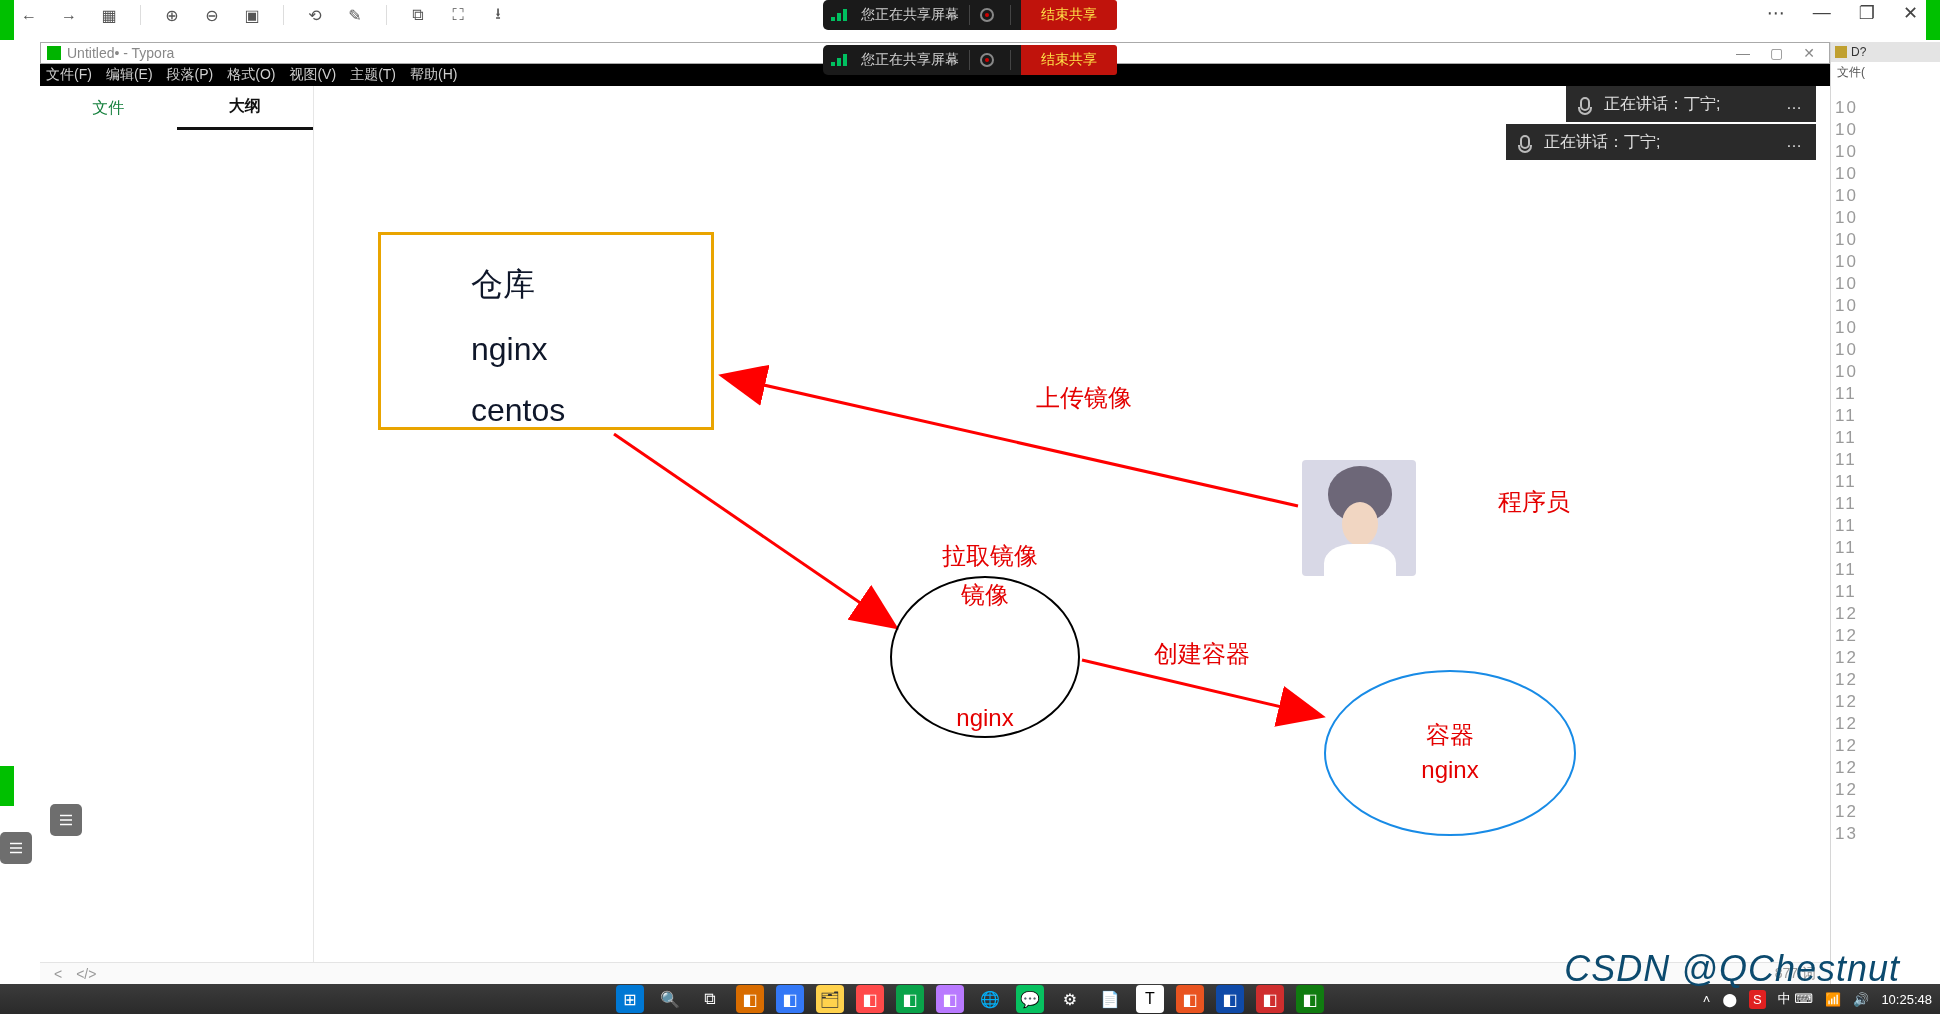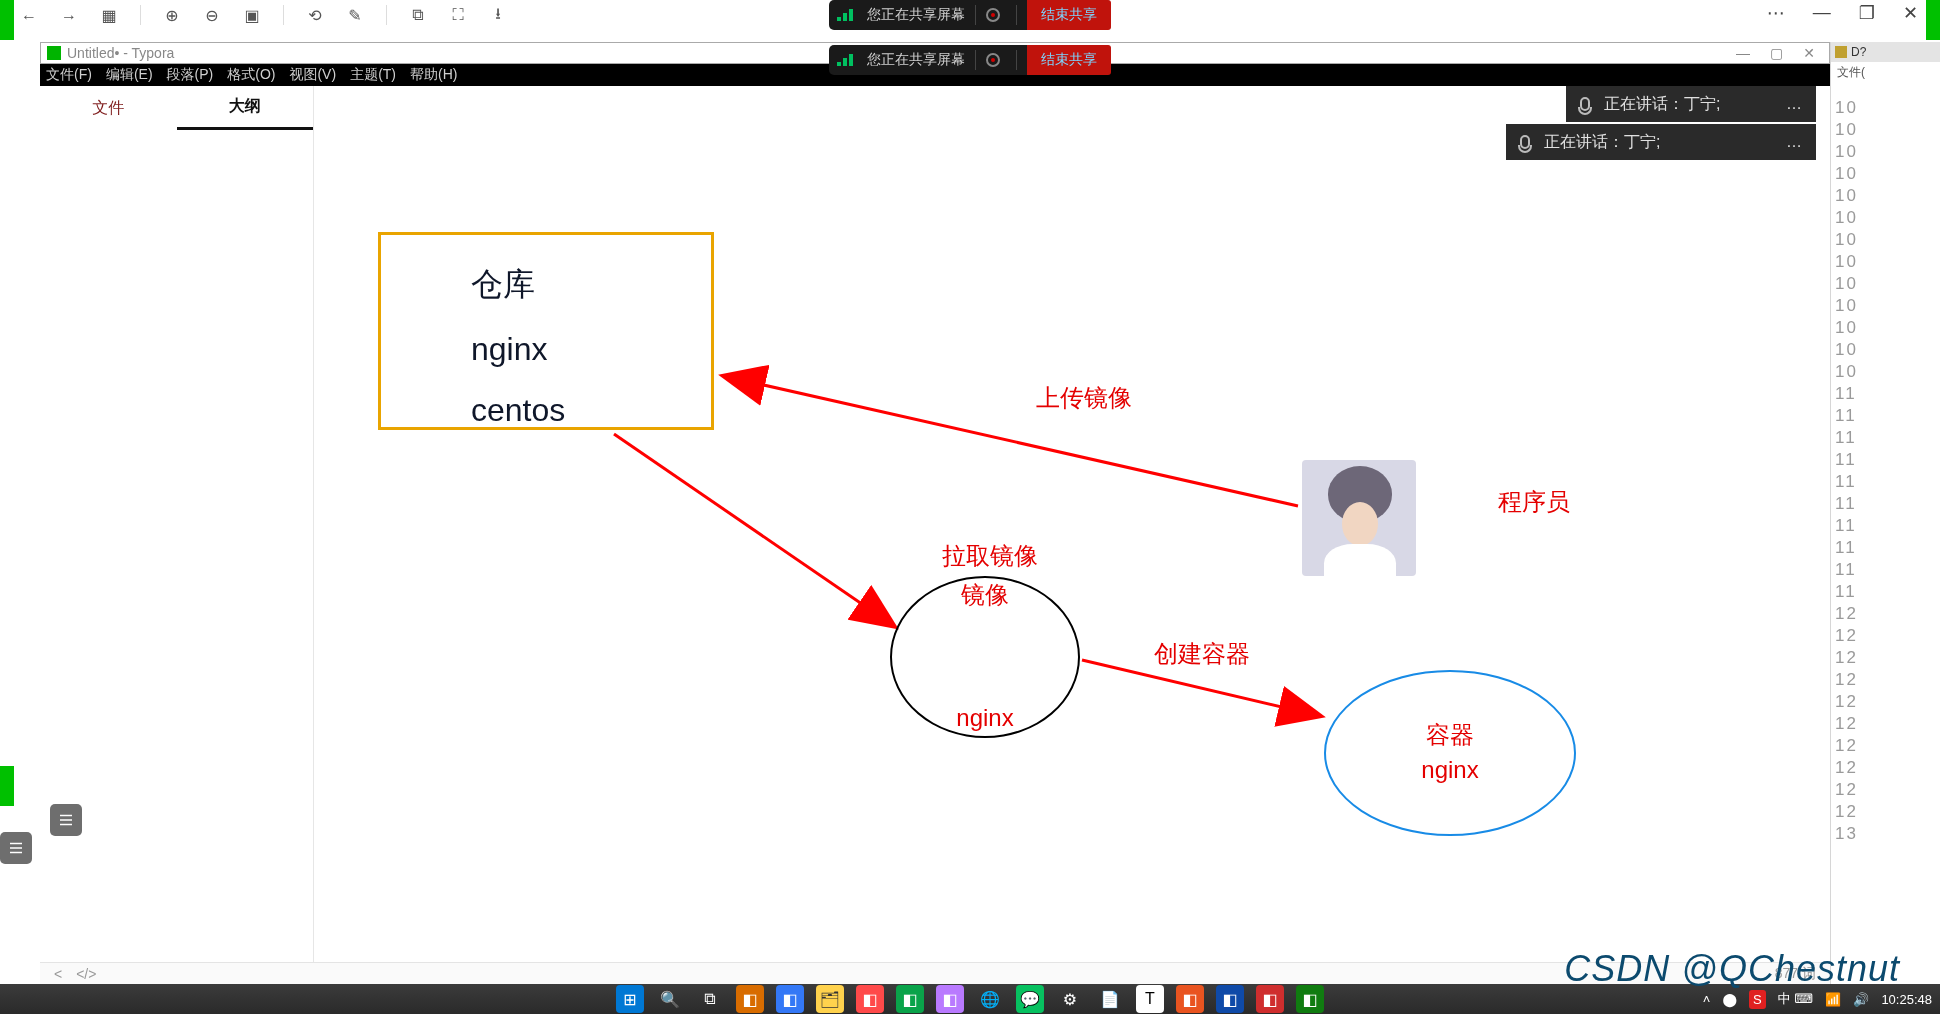--- a/index.html
+++ b/index.html
@@ -12,21 +12,21 @@
 .gmark.bl{bottom:208px;left:0}
 .gmark.br{bottom:208px;right:0}
 
 
 .share-bar{position:absolute;top:0;left:50%;transform:translateX(-50%);display:flex;align-items:center;background:#1a1a1a;height:30px;border-radius:5px;color:#d0d0d0;font-size:14px;z-index:20}
 .share-bar .sig{width:22px;height:12px;margin:0 8px;display:flex;align-items:flex-end;gap:2px}
 .share-bar .sig span{width:4px;background:#00c060}
 .share-bar .sep{width:1px;height:20px;background:#444;margin:0 10px}
 .share-bar .rec{width:14px;height:14px;border-radius:50%;border:2px solid #888;display:inline-block;margin-right:6px;position:relative}
 .share-bar .rec::after{content:"";position:absolute;inset:3px;border-radius:50%;background:#d00000}
-.share-bar .stop{background:#c0130c;color:#7dd3fc;padding:4px 14px;height:100%;display:flex;align-items:center;border-radius:0 3px 3px 0}
+.share-bar .stop{background:#c0130c;color:#fde047;padding:4px 20px;height:100%;display:flex;align-items:center;border-radius:0 3px 3px 0}
 .share-bar.second{top:45px}
 
 
 .outer-tb{position:absolute;top:0;left:20px;height:30px;display:flex;align-items:center;gap:22px;color:#555}
 .outer-tb .ico{width:18px;height:18px;display:flex;align-items:center;justify-content:center}
 .outer-tb .vsep{width:1px;height:20px;background:#ddd}
 
 
 .outer-win-ctrl{position:absolute;top:2px;right:22px;display:flex;gap:28px;color:#444}
 .outer-win-ctrl .ico{font-size:18px}
@@ -39,21 +39,21 @@
 .typora-win-ctrl{position:absolute;right:4px;top:0;display:flex;color:#888;font-size:14px}
 .typora-win-ctrl span{padding:2px 10px}
 
 
 .menubar{height:22px;background:#000;color:#cfcfcf;display:flex;align-items:center;padding:5px 6px;gap:14px;font-size:14px}
 
 
 .workspace{display:flex;height:calc(100% - 44px - 22px)}
 .sidebar{width:274px;background:#fff;border-right:1px solid #e6e6e6}
 .sidebar-tabs{display:flex;height:44px}
-.sidebar-tabs .tab{flex:1;display:flex;align-items:center;justify-content:center;font-size:16px;color:#7f1d1d}
+.sidebar-tabs .tab{flex:1;display:flex;align-items:center;justify-content:center;font-size:16px;color:#15803d}
 .sidebar-tabs .tab.active{color:#111;font-weight:600;border-bottom:3px solid #111}
 
 .canvas{flex:1;position:relative;background:#fff}
 
 
 .outline-btn{position:absolute;width:32px;height:32px;background:#6e6e6e;border-radius:5px;display:flex;align-items:center;justify-content:center;color:#fff}
 .outline-btn svg{width:18px;height:18px}
 .ob1{left:50px;bottom:178px}
 .ob2{left:0px;bottom:150px}
 

